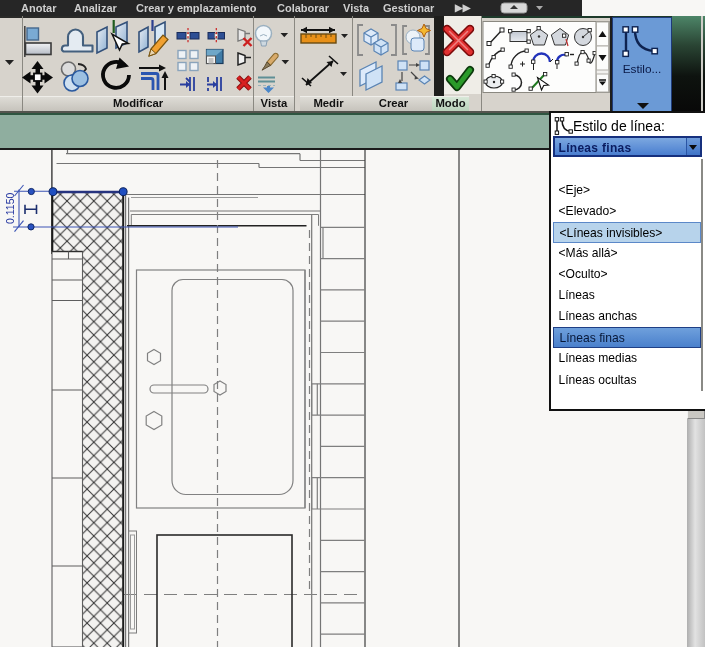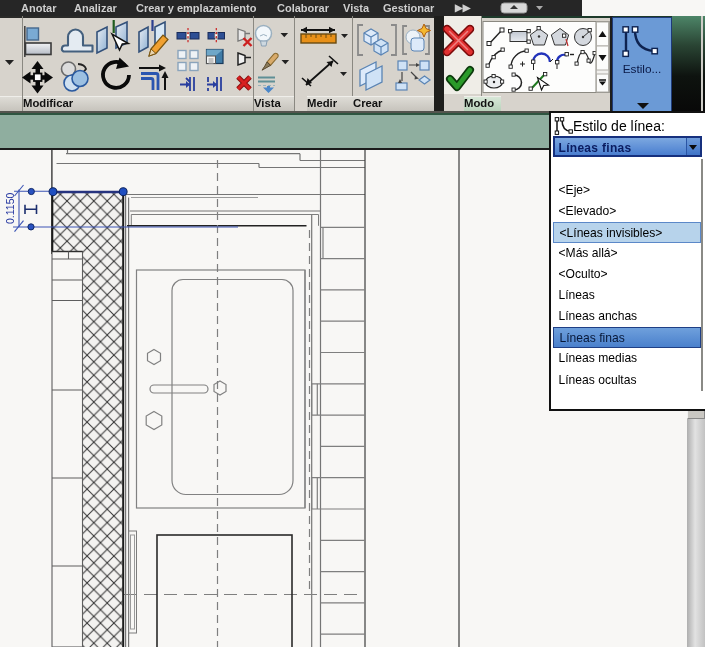--- a/index.html
+++ b/index.html
@@ -1,21 +1,21 @@
 <!DOCTYPE html>
 <html><head><meta charset="utf-8">
 <style>
 html,body{margin:0;padding:0}
 body{width:705px;height:647px;position:relative;font-family:"Liberation Sans",sans-serif;background:#f8f7f5;overflow:hidden}
 .abs{position:absolute}
 #topbar{left:0;top:0;width:582px;height:16px;background:#262626;color:#cfcfcf;font-size:11px;font-weight:bold}
 #topbar span{position:absolute;top:2px;white-space:nowrap}
 #ribbon{left:0;top:16px;width:705px;height:97px;background:#d7d3cc}
 .sep{position:absolute;top:0;width:1px;height:97px;background:#8a8881}
-.plabel{position:absolute;top:80px;height:15px;background:linear-gradient(#dedcd6,#c6c3bc);border-top:1px solid #efeeea;color:#111;font-weight:bold;font-size:11.3px;line-height:13.5px;box-sizing:border-box}
+.plabel{position:absolute;top:80px;height:15px;background:linear-gradient(#dedcd6,#c6c3bc);border-top:1px solid #efeeea;color:#111;font-weight:bold;font-size:11.3px;text-align:center;line-height:13.5px;box-sizing:border-box}
 .plabel.green{background:linear-gradient(#d8e8d8,#b9d2bb)}
 #greenband{left:0;top:113px;width:705px;height:37px;background:#8fae9f;border-top:2px solid #2e5540;border-bottom:2px solid #1c1c1c;box-sizing:border-box}
 #rscroll{left:687px;top:391px;width:18px;height:256px;background:linear-gradient(90deg,#aeaeae,#e2e2e2 45%,#c2c2c2)}
 #rthumb{left:687px;top:394px;width:16px;height:23px;background:#c9c7c2;border:1px solid #888;border-top-color:#f2f2f2;border-left-color:#f2f2f2}
 
 #dd{left:549px;top:111px;width:156px;height:300px;background:#fff;border-left:2px solid #111;border-top:2px solid #111;border-bottom:2px solid #111;box-sizing:border-box}
 #ddhead{position:absolute;left:22px;top:5px;font-size:14px;color:#000;letter-spacing:0px}
 #combo{position:absolute;left:1.5px;top:23px;width:149px;height:21px;background:linear-gradient(#7ca8e0,#4a7ed0);border:2px solid #16307e;box-sizing:border-box}
 #combo .ctext{position:absolute;left:4px;top:2.5px;font-size:12px;font-weight:bold;color:#0a1c60;letter-spacing:0.3px}
 #list{position:absolute;left:2px;top:46px;width:154px;height:231.5px;background:#fff}
@@ -153,23 +153,23 @@
 <div class="sep" style="left:294px"></div>
 <div class="sep" style="left:352px"></div>
 <div style="position:absolute;left:434px;top:0;width:10px;height:97px;background:#1e1e1c"></div>
 <div class="sep" style="left:481px"></div>
 <div style="position:absolute;left:609.5px;top:0;width:3px;height:97px;background:#1e1e1c"></div>
 
 <div style="position:absolute;left:0;top:95px;width:672px;height:2px;background:#54544e"></div>
 <div class="plabel" style="left:0;width:22px"></div>
 <div class="plabel" style="left:23px;width:230px">Modificar</div>
 <div class="plabel" style="left:254px;width:40px">Vista</div>
-<div class="plabel" style="left:307px;width:57px">Medir</div>
+<div class="plabel" style="left:300px;width:57px">Medir</div>
 <div class="plabel" style="left:353px;width:81px">Crear</div>
-<div class="plabel green" style="left:464px;width:37px">Modo</div>
+<div class="plabel green" style="left:432px;width:37px">Modo</div>
 
 <div style="position:absolute;left:444px;top:0;width:37px;height:78px;background:#efede7"></div>
 
 <svg id="icons" style="position:absolute;left:0;top:0" width="705" height="97" viewBox="0 16 705 97">
 
 <g>
 <defs>
           <linearGradient id="silv" x1="0" y1="0" x2="0" y2="1">
             <stop offset="0" stop-color="#f2f3f5"></stop>
             <stop offset="1" stop-color="#b6bcc6"></stop>

